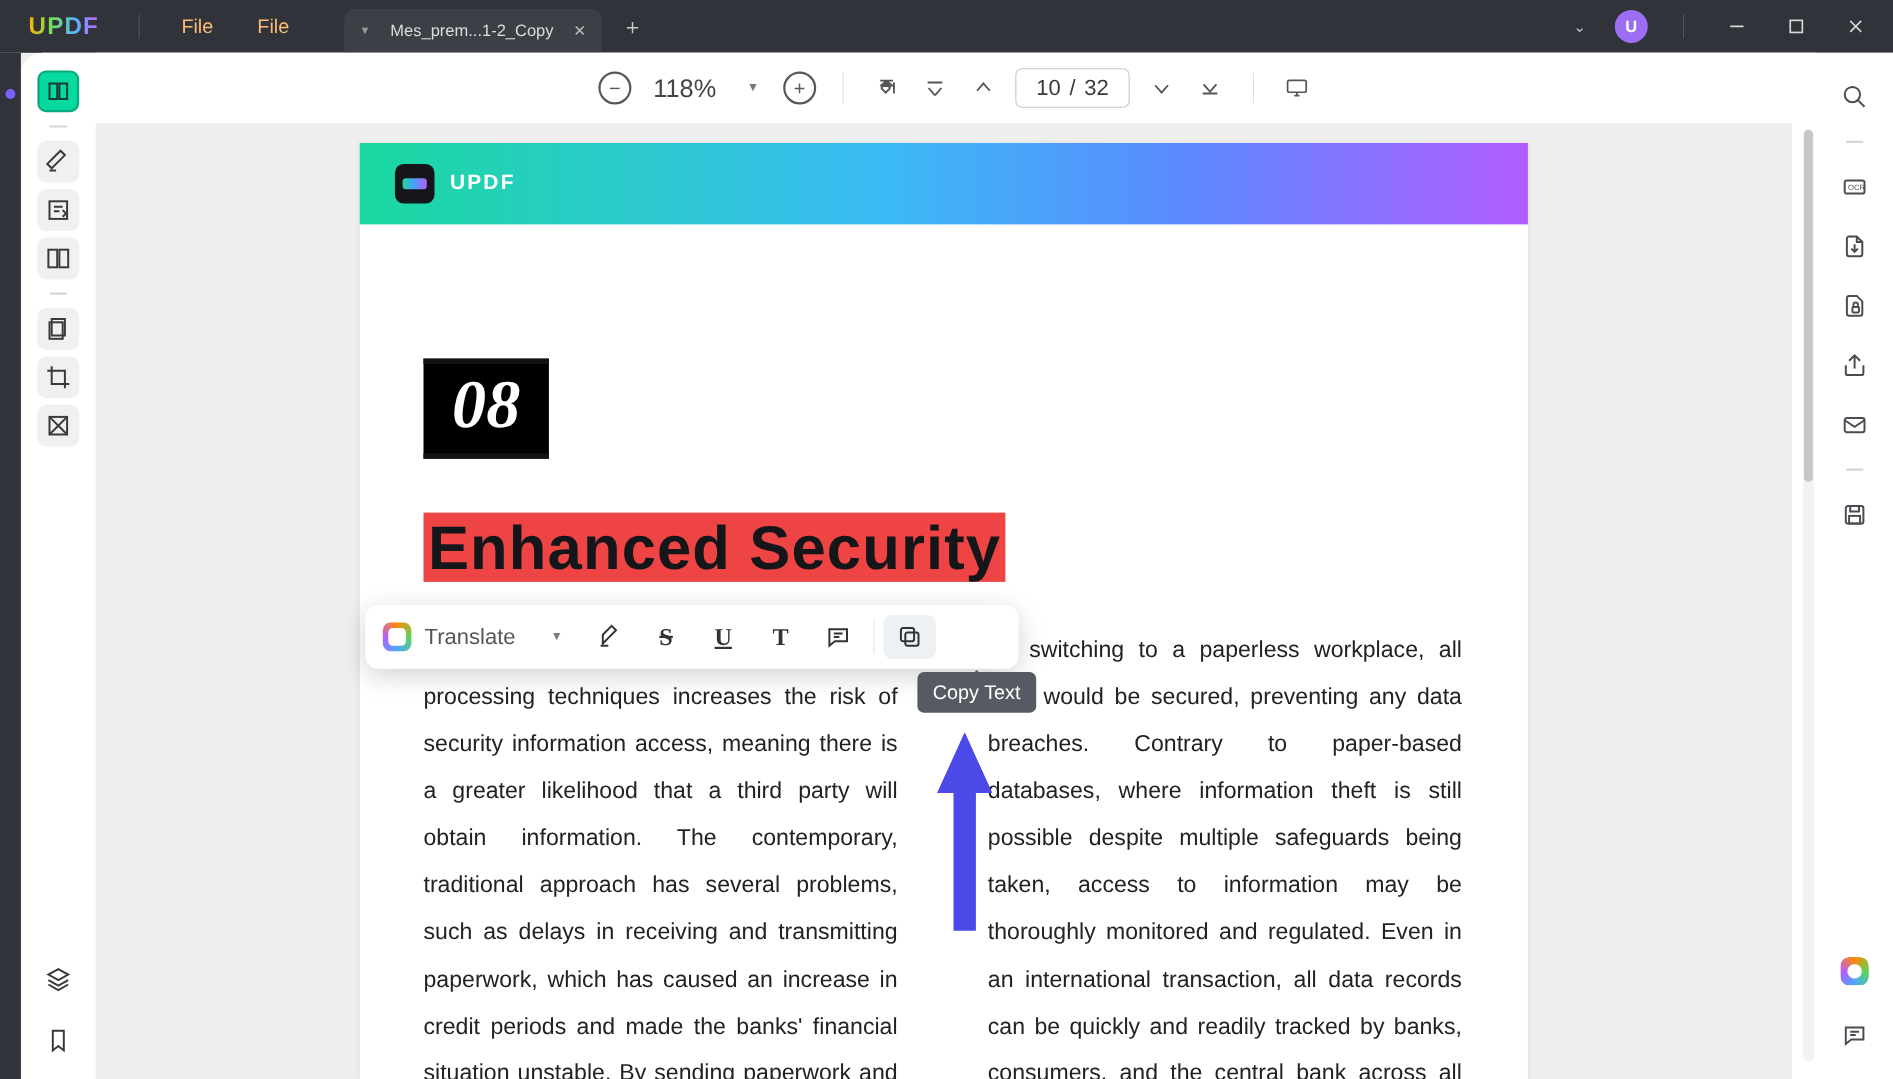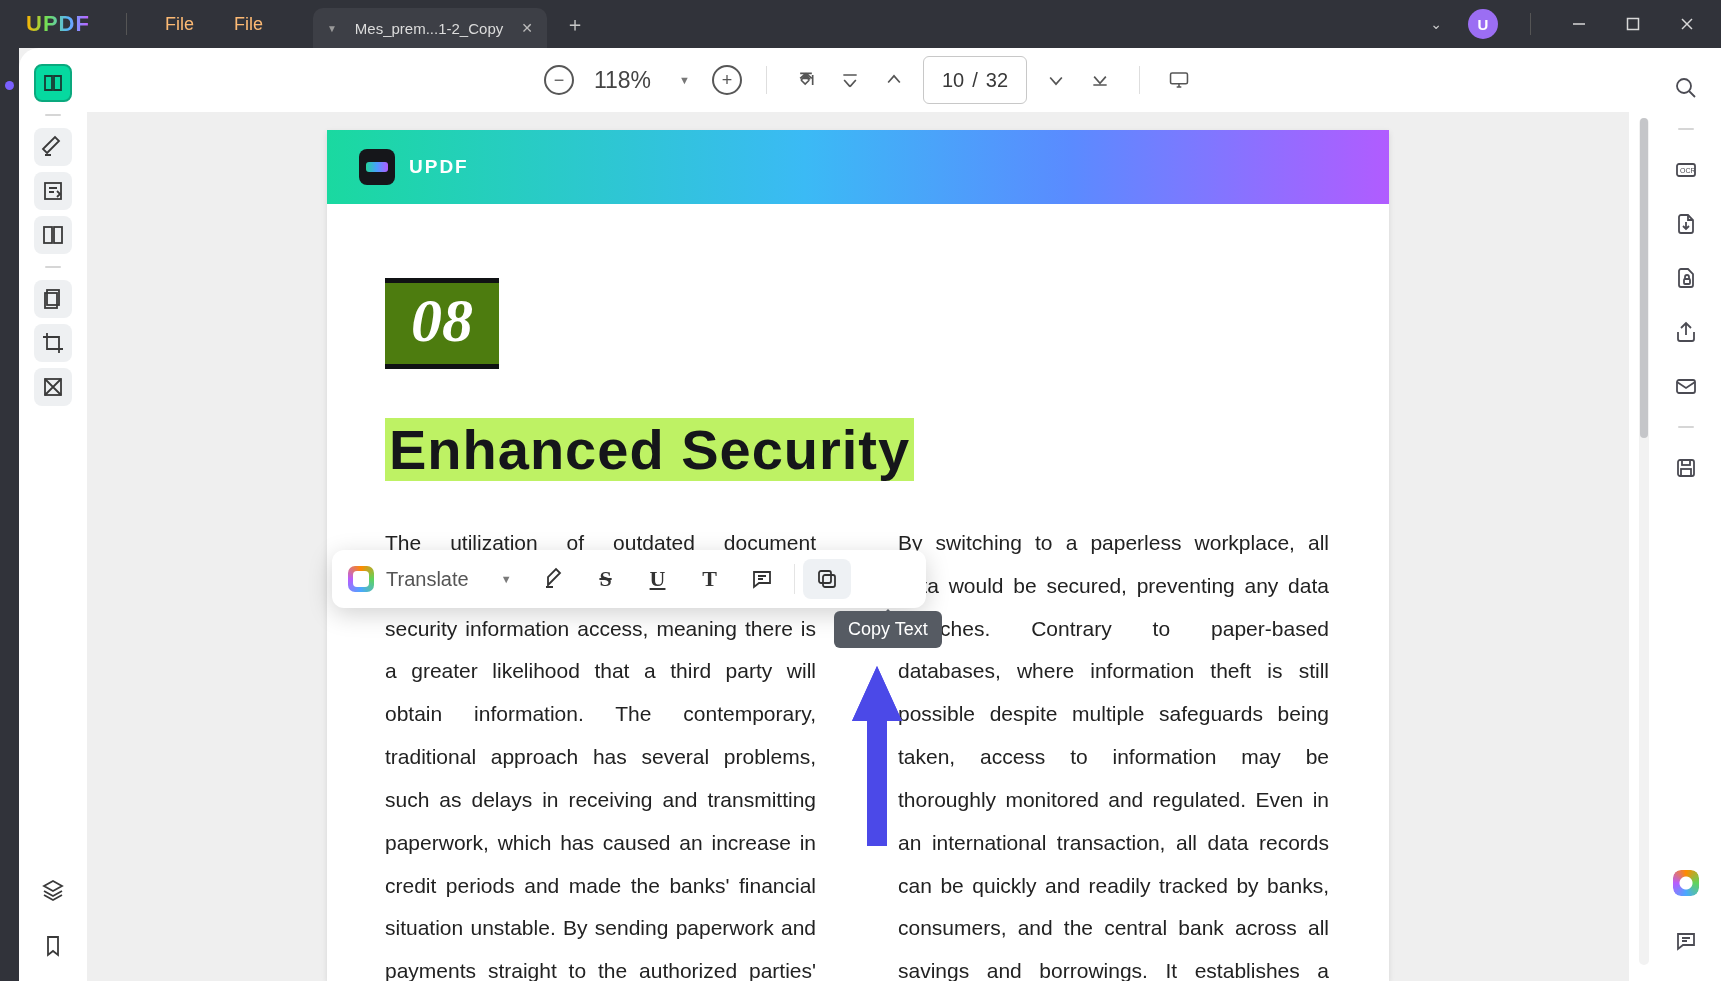--- a/index.html
+++ b/index.html
@@ -43,38 +43,38 @@
   .ai-chip { width:26px; height:26px; border-radius:8px; background:conic-gradient(#ff8a00,#5fd45b,#4aa8ff,#b85cff,#ff8a00); mask:radial-gradient(circle at center,transparent 6px,#000 7px);}
 
   
   .toolbar { position:absolute; left:68px; right:70px; top:0; height:64px; display:flex; align-items:center; justify-content:center; gap:14px; background:#fff;}
   .tool-round { width:30px; height:30px; border:2px solid #575757; border-radius:50%; display:flex; align-items:center; justify-content:center; font-size:18px; color:#575757; cursor:pointer;}
   .zoomval { font-size:23px; color:#444; padding:0 6px;}
   .tri-sm { color:#777; font-size:11px; padding:0 8px;}
   .vsep { width:1px; height:28px; background:#dedede; margin:0 10px;}
   .navbtn { width:30px; height:30px; display:flex; align-items:center; justify-content:center; cursor:pointer; color:#555;}
   .navbtn svg { width:20px; height:20px; stroke:#555; fill:none; stroke-width:2;}
-  .pagebox { border:1.5px solid #c8c8c8; border-radius:6px; height:48px; padding:0 18px; display:flex; align-items:center; font-size:20px; color:#393939; gap:8px;}
+  .pagebox { border:1.5px solid #c8c8c8; border-radius:6px; height:36px; padding:0 18px; display:flex; align-items:center; font-size:20px; color:#393939; gap:8px;}
   .present { width:26px; height:22px;}
   
   
   .scrolltrack { position:absolute; right:72px; top:70px; bottom:16px; width:10px; background:#f2f2f2; border-radius:5px;}
   .scrollthumb { position:absolute; left:1px; width:8px; top:0; height:320px; background:#c5c6c9; border-radius:4px;}
 
   
   .docwrap { position:absolute; left:68px; right:92px; top:64px; bottom:0; overflow:hidden; background:#efefef; display:flex; justify-content:center; padding-top:18px;}
   .page { width:1062px; background:#fff; box-shadow:0 2px 6px rgba(0,0,0,.1); position:relative;}
   .bannerbar { height:74px; background:linear-gradient(90deg,#1ad9a0 0%,#3bbaf5 45%,#5a8bff 70%,#b15cff 100%); display:flex; align-items:center; padding-left:32px; gap:14px;}
   .bicon { width:36px; height:36px; border-radius:8px; background:#15161a; display:flex; align-items:center; justify-content:center;}
   .bicon span { display:block; width:22px; height:10px; background:linear-gradient(90deg,#22d39c,#4b9dff,#b25aff); border-radius:3px;}
   .bword { color:#fff; font-weight:800; letter-spacing:2px; font-size:19px;}
   .chapter-badge-wrap { margin:74px 0 0 58px; }
-  .chapter-badge { display:inline-block; background:#4d7c0f; color:#fff; font-style:italic; font-weight:800; font-size:62px; padding:2px 26px 8px 26px; border-top:5px solid #101214; border-bottom:5px solid #101214; font-family:Georgia,serif;}
+  .chapter-badge { display:inline-block; background:#000000; color:#fff; font-style:italic; font-weight:800; font-size:62px; padding:2px 26px 8px 26px; border-top:5px solid #101214; border-bottom:5px solid #101214; font-family:Georgia,serif;margin-top:48px;}
   .doc-title { margin:48px 0 0 58px; font-size:56px; font-weight:800; letter-spacing:1px; color:#15161a;}
-  .doc-title .hl { background:#bef264; padding:0 4px;}
+  .doc-title .hl { background:#ef4444; padding:0 4px;}
   .cols { display:flex; gap:82px; padding:40px 60px 0 58px; font-size:21px; line-height:2.04; color:#222; text-align:justify;}
   .col { flex:1; }
 
   
   .context { position:absolute; left:313px; top:502px; width:594px; height:58px; background:#fff; border-radius:12px; box-shadow:0 6px 24px rgba(0,0,0,.18); display:flex; align-items:center; padding:0 10px; gap:4px; z-index:50;}
   .ctx-ai { width:26px; height:26px; border-radius:7px; background:conic-gradient(#ff8a00,#5fd45b,#4aa8ff,#b85cff,#ff8a00); position:relative; margin-left:6px;}
   .ctx-ai::after{content:"";position:absolute;inset:5px;background:#fff;border-radius:4px;}
   .ctx-label { font-size:20px; color:#555; margin:0 20px 0 8px;}
   .ctx-tri { color:#7a7a7a; font-size:11px; padding:0 14px 0 8px;}
   .ctx-btn { width:48px; height:40px; display:flex; align-items:center; justify-content:center; border-radius:8px; cursor:pointer;}

